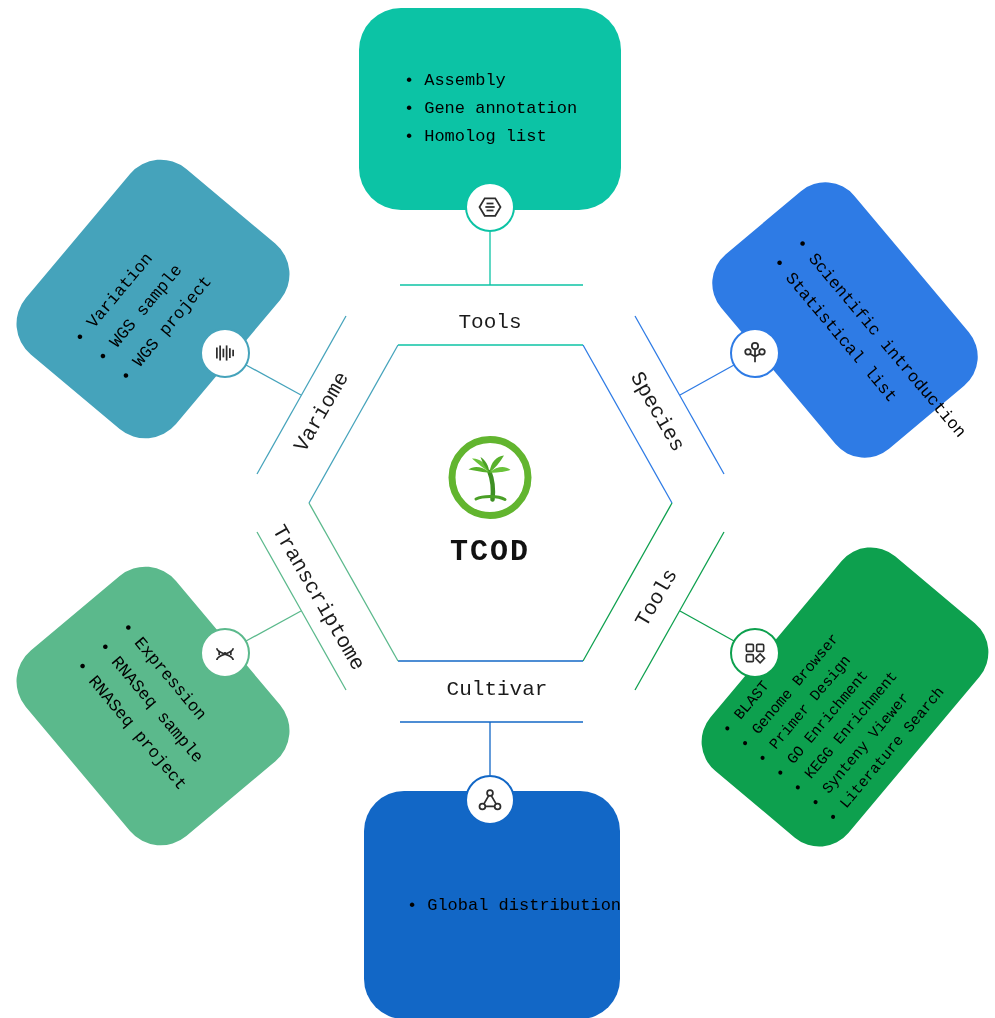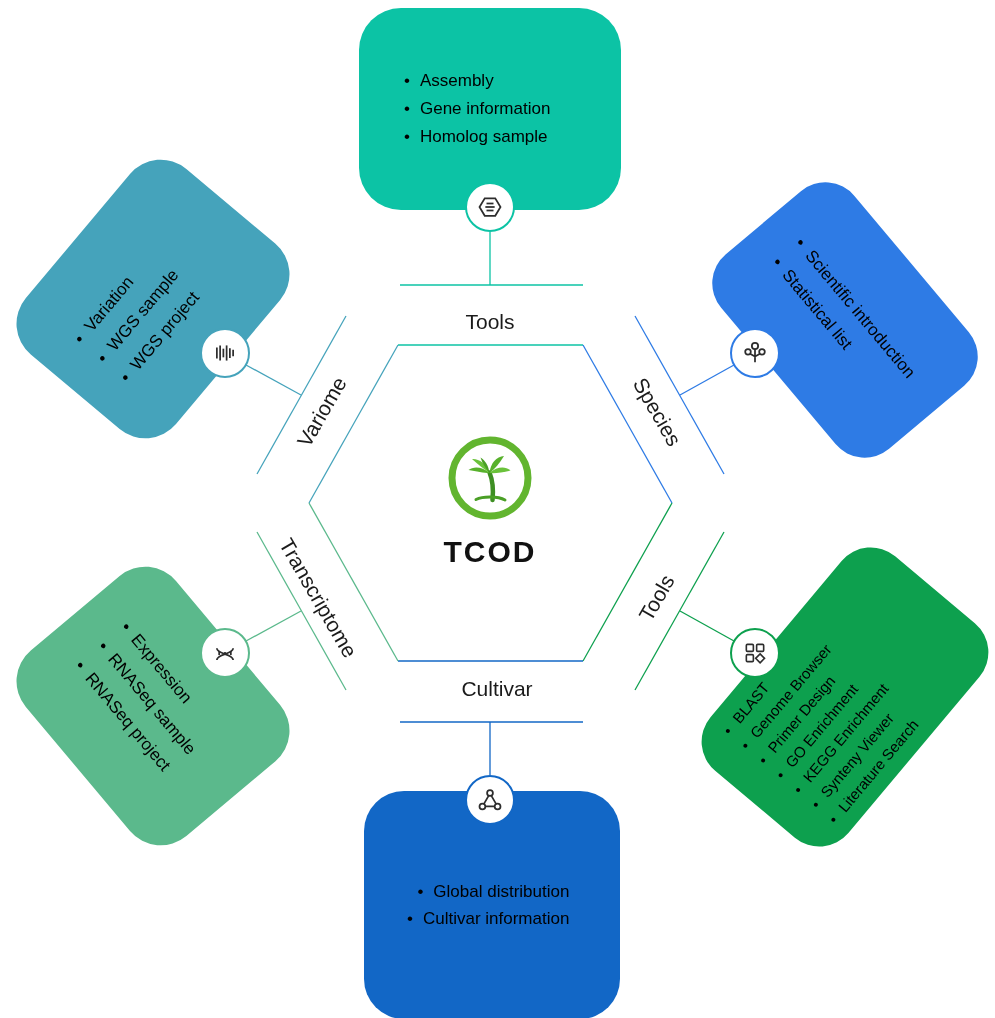--- a/index.html
+++ b/index.html
@@ -1,19 +1,19 @@
 <!DOCTYPE html>
 <html><head>
 <meta charset="utf-8">
 <style>
   * { margin:0; padding:0; box-sizing:border-box; }
   html,body { background:#ffffff; }
   .canvas {
     position:relative; width:995px; height:1018px; background:#ffffff;
-    font-family:Liberation Sans, sans-serif; overflow:hidden;
+    font-family:Liberation Mono, monospace; overflow:hidden;
   }
   .wires { position:absolute; left:0; top:0; z-index:1; pointer-events:none; }
 
   
   .box {
     position:absolute; z-index:2; color:#000;
     display:flex; align-items:center;
   }
   .box ul { list-style:none; }
   .box li { white-space:nowrap; color:#000; }
@@ -117,22 +117,22 @@
     <line x1="346" y1="690" x2="257" y2="532" stroke="#5bb98c" stroke-width="1.3"></line>
     <line x1="301" y1="611" x2="246" y2="641" stroke="#5bb98c" stroke-width="1.3"></line>
 
     <line x1="346" y1="316" x2="257" y2="474" stroke="#45a3bb" stroke-width="1.3"></line>
     <line x1="301" y1="395" x2="246" y2="365" stroke="#45a3bb" stroke-width="1.3"></line>
   </svg>
 
   <div class="box box-genome">
     <ul>
         <li>Assembly</li>
-        <li>Gene information</li>
-        <li>Homolog sample</li>
+        <li>Gene annotation</li>
+        <li>Homolog list</li>
       </ul>
   </div>
 
   <div class="box box-variome">
     <ul>
         <li>Variation</li>
         <li>WGS sample</li>
         <li>WGS project</li>
       </ul>
   </div>
@@ -160,21 +160,20 @@
     <ul>
         <li>Expression</li>
         <li>RNASeq sample</li>
         <li>RNASeq project</li>
       </ul>
   </div>
 
   <div class="box box-cultivar">
     <ul>
         <li>Global distribution</li>
-        <li>Cultivar information</li>
       </ul>
   </div>
 
   <div class="icon-circle ic-genome">
     <svg width="28" height="28" viewBox="0 0 24 24" fill="none" stroke="#2d2d2d" stroke-width="1.5">
       <polygon points="7.5,4.5 16.5,4.5 21,12 16.5,19.5 7.5,19.5 3,12"></polygon>
       <line x1="9" y1="9" x2="15" y2="9"></line>
       <line x1="8" y1="12" x2="16" y2="12"></line>
       <line x1="9" y1="15" x2="15" y2="15"></line>
     </svg>

